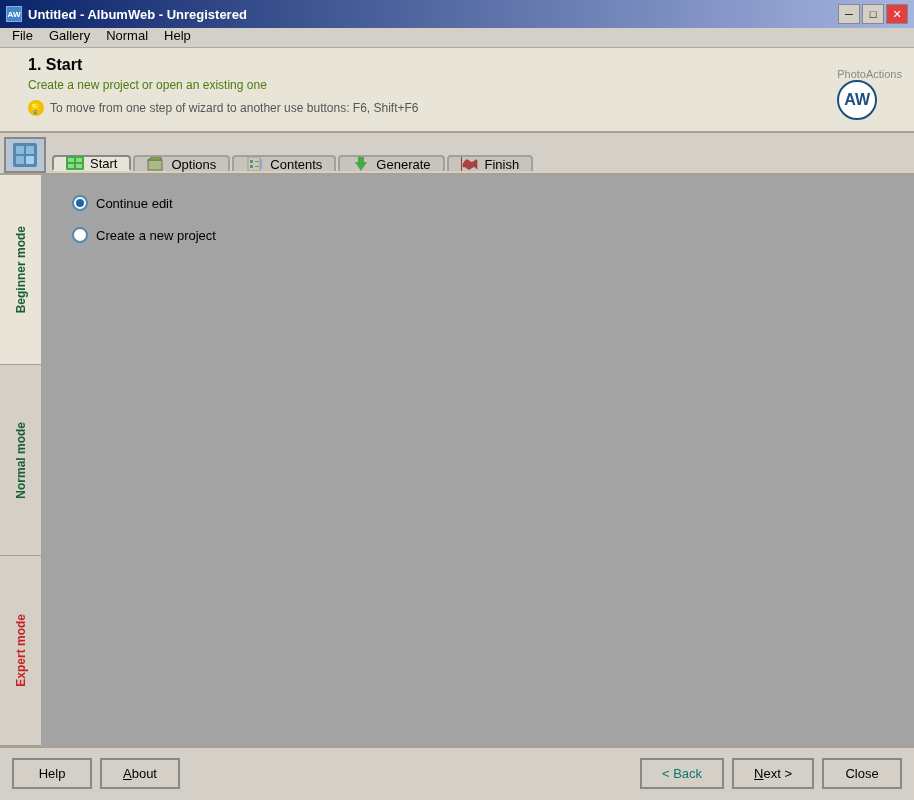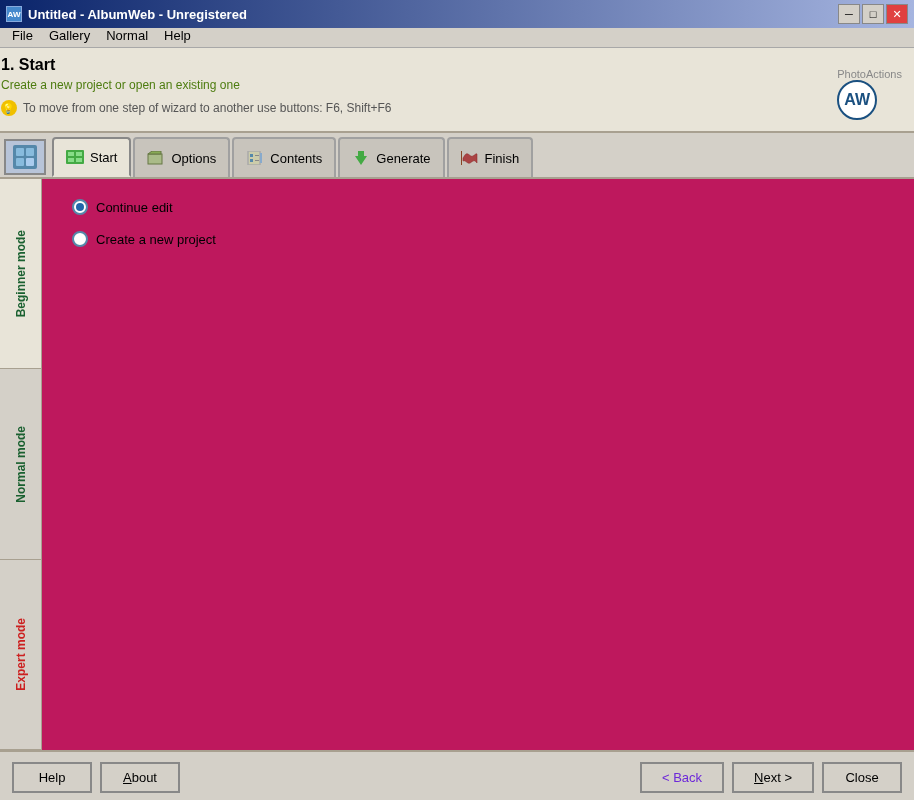--- a/index.html
+++ b/index.html
@@ -77,21 +77,21 @@
     .menu-item {
       padding: 2px 8px;
       cursor: pointer;
       font-size: 13px;
     }
 
     
     .header-area {
       background: #e8e4d8;
       border-bottom: 2px solid #a8a090;
-      padding: 8px 1px;
+      padding: 8px 28px;
       position: relative;
       min-height: 85px;
     }
     .header-step {
       font-size: 16px;
       font-weight: bold;
       color: #000;
       margin-bottom: 4px;
     }
     .header-subtitle {
@@ -175,22 +175,23 @@
     .tab {
       padding: 4px 12px;
       border: 2px solid #a0a0a0;
       border-bottom: none;
       background: #c8c4bc;
       cursor: pointer;
       display: flex;
       align-items: center;
       gap: 6px;
       font-size: 13px;
-      height: 40px;
+      height: 16px;
       border-radius: 4px 4px 0 0;
+      margin-top: 16px;
     }
     .tab.active {
       background: #e8e4d8;
       border-color: #888;
       border-bottom: 2px solid #e8e4d8;
       z-index: 1;
     }
     .tab-icon {
       width: 18px;
       height: 16px;
@@ -235,21 +236,21 @@
       font-weight: bold;
       white-space: nowrap;
     }
     .mode-tab.expert .mode-tab-label {
       color: #cc2020;
     }
 
     
     .content-panel {
       flex: 1;
-      background: #be185d;
+      background: #a3a3a3;
       padding: 20px 30px;
     }
 
     
     .radio-option {
       display: flex;
       align-items: center;
       gap: 8px;
       margin-bottom: 16px;
       cursor: pointer;
@@ -298,21 +299,21 @@
     .footer-btn {
       padding: 6px 20px;
       border: 2px solid #888;
       background: #d4d0c8;
       cursor: pointer;
       font-size: 13px;
       min-width: 80px;
       text-align: center;
     }
     .footer-btn.disabled {
-      color: #6d28d9;
+      color: #0f766e;
       cursor: default;
     }
   </style>
 </head>
 <body>
 
 <div class="title-bar">
   <div class="title-bar-left">
     <div class="title-bar-icon">
       <svg width="14" height="14" viewBox="0 0 14 14">

